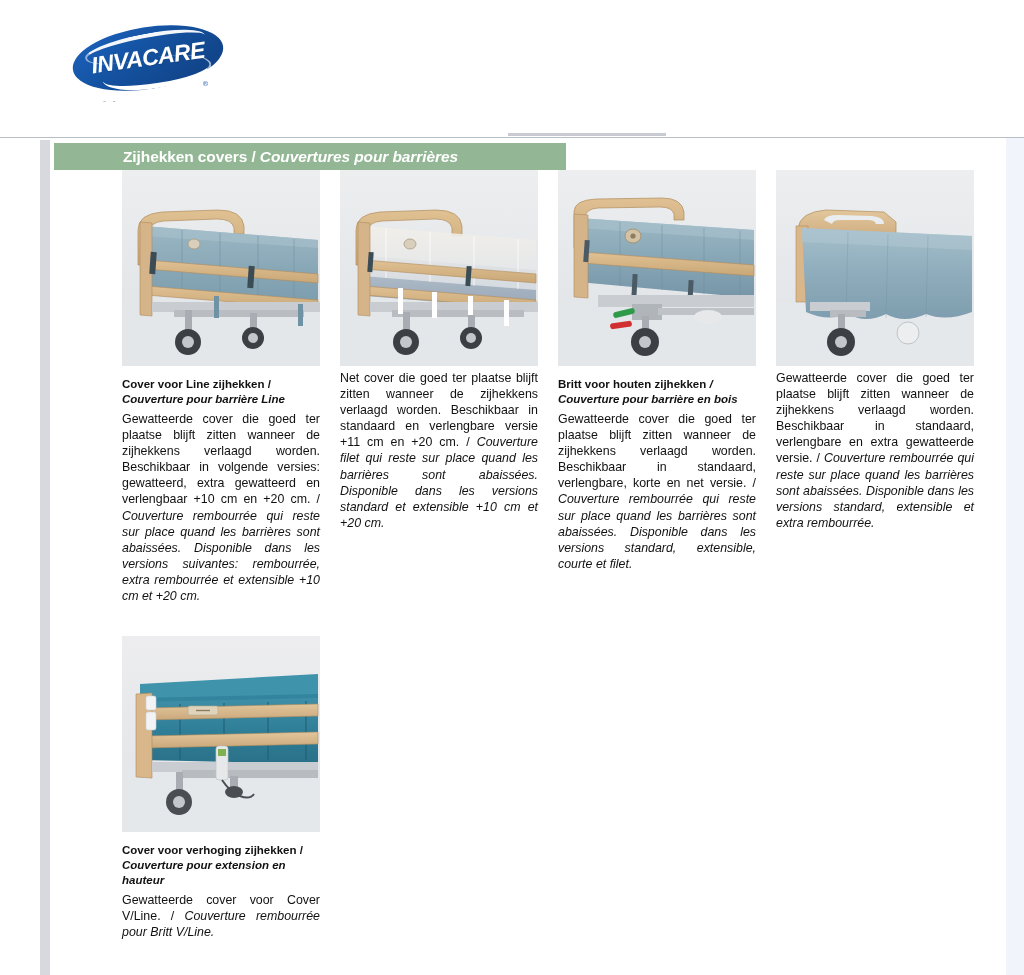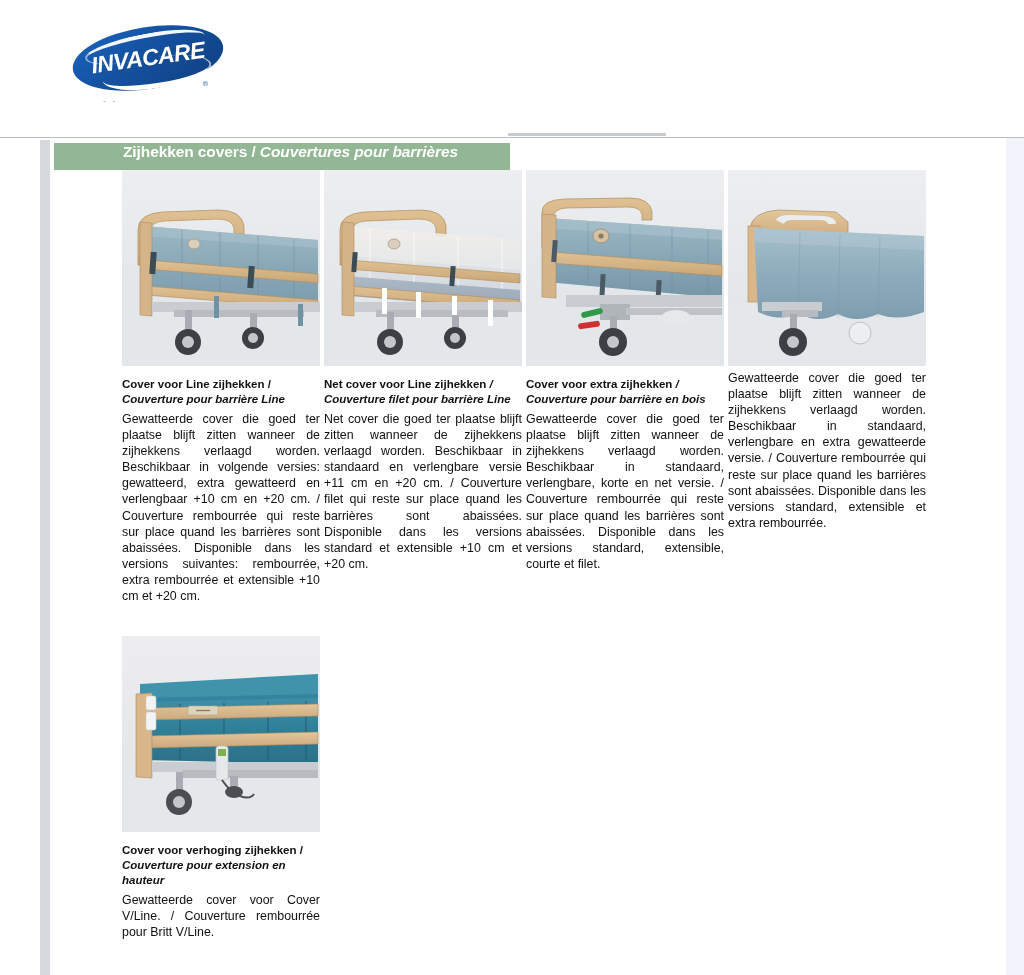--- a/index.html
+++ b/index.html
@@ -137,24 +137,25 @@
     width: 952px;
     height: 835px;
     background: #ffffff;
   }
 
   
   .section-bar {
     position: absolute;
     left: 54px;
     top: 143px;
-    width: 456px;
+    width: 512px;
     height: 27px;
     background: #93b794;
     display: flex;
+    align-items: center;
   }
   .section-bar-title {
     margin-left: 69px;
     color: #ffffff;
     font-size: 15.5px;
     font-weight: bold;
     white-space: nowrap;
     letter-spacing: -0.1px;
   }
   .section-bar-title .nl { font-style: normal; }
@@ -163,21 +164,21 @@
 
   
   .grid {
     position: absolute;
     left: 122px;
     top: 170px;
     width: 870px;
   }
   .row {
     display: flex;
-    gap: 4px;
+    gap: 20px;
   }
   .row.row-2 { margin-top: 32px; }
   .card { width: 198px; }
 
   .photo {
     position: relative;
     width: 198px;
     height: 196px;
     overflow: hidden;
     background: #e9ecef;
@@ -193,21 +194,21 @@
   }
   .card-title .fr { font-style: italic; }
   .card-body {
     margin-top: 4px;
     font-size: 12.4px;
     line-height: 16.1px;
     color: #111111;
     text-align: justify;
     hyphens: auto;
   }
-  .card-body .fr { }
+  .card-body .fr { font-style: italic; }
 </style>
 </head>
 <body>
 
 <div id="page">
 
   <div class="logo-band">
     <div class="logo">
       <div class="logo-ellipse"></div>
       <div class="logo-swoosh-top"></div>
@@ -352,24 +353,20 @@
               <rect x="128" y="126" width="5" height="26"></rect>
               <rect x="164" y="130" width="5" height="26"></rect>
             </g>
             <rect x="63" y="142" width="7" height="20" fill="#a9adb3"></rect>
             <rect x="128" y="145" width="7" height="18" fill="#a9adb3"></rect>
             <circle cx="66" cy="172" r="13" fill="#3c4045"></circle>
             <circle cx="66" cy="172" r="6" fill="#c3c7cb"></circle>
             <circle cx="131" cy="168" r="11" fill="#3c4045"></circle>
             <circle cx="131" cy="168" r="5" fill="#c3c7cb"></circle>
           </svg>
-        </div>
-        <div class="card-title">
-          <span>Net cover voor Line zijhekken</span>
-          <span class="fr">/ Couverture filet pour barrière Line</span>
         </div>
         <div class="card-body"><span>Net cover die goed ter plaatse blijft zitten wanneer de zijhekkens verlaagd worden. Beschikbaar in standaard en verlengbare versie +11 cm en +20 cm. / </span><span class="fr">Couverture filet qui reste sur place quand les barrières sont abaissées. Disponible dans les versions standard et extensible +10 cm et +20 cm.</span></div>
       </div>
 
       <div class="card">
         <div class="photo">
           <svg viewBox="0 0 198 196" preserveAspectRatio="none" aria-hidden="true">
             <defs>
               <linearGradient id="bg3" x1="0" y1="0" x2="0" y2="1">
                 <stop offset="0" stop-color="#eceef0"></stop>
@@ -411,21 +408,21 @@
 
             <rect x="55" y="140" width="22" height="6" rx="3" fill="#2f9a4a" transform="rotate(-14 66 143)"></rect>
             <rect x="52" y="152" width="22" height="6" rx="3" fill="#d12f2f" transform="rotate(-8 63 155)"></rect>
             <ellipse cx="150" cy="147" rx="14" ry="7" fill="#e6e8ea"></ellipse>
             <rect x="84" y="146" width="7" height="18" fill="#a9adb3"></rect>
             <circle cx="87" cy="172" r="14" fill="#3c4045"></circle>
             <circle cx="87" cy="172" r="6" fill="#c3c7cb"></circle>
           </svg>
         </div>
         <div class="card-title">
-          <span>Cover voor extra zijhekken</span>
+          <span>Britt voor houten zijhekken</span>
           <span class="fr">/ Couverture pour barrière en bois</span>
         </div>
         <div class="card-body"><span>Gewatteerde cover die goed ter plaatse blijft zitten wanneer de zijhekkens verlaagd worden. Beschikbaar in standaard, verlengbare, korte en net versie. / </span><span class="fr">Couverture rembourrée qui reste sur place quand les barrières sont abaissées. Disponible dans les versions standard, extensible, courte et filet.</span></div>
       </div>
 
       <div class="card">
         <div class="photo">
           <svg viewBox="0 0 198 196" preserveAspectRatio="none" aria-hidden="true">
             <defs>
               <linearGradient id="bg4" x1="0" y1="0" x2="0" y2="1">

